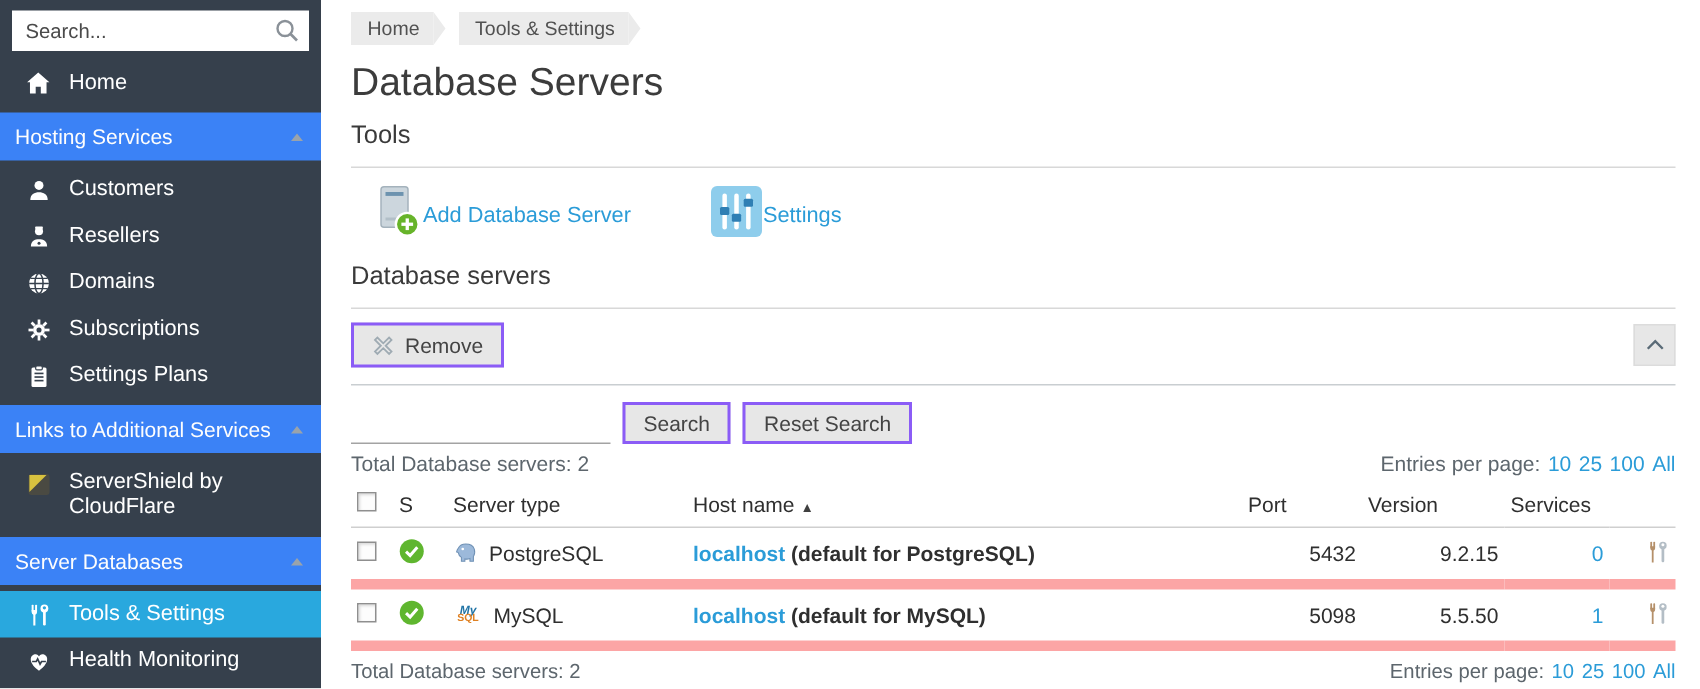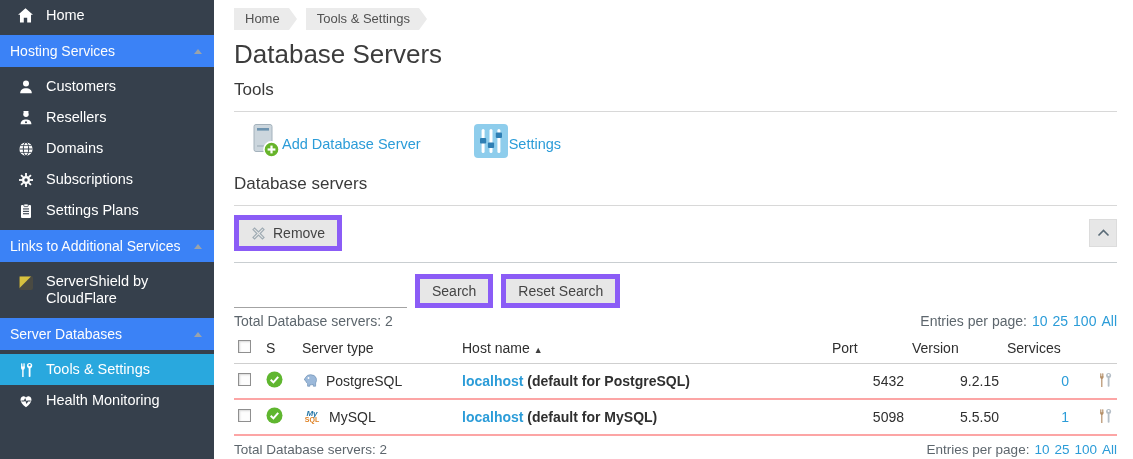--- a/index.html
+++ b/index.html
@@ -32,55 +32,62 @@
   .page-title { font-size:26px; font-weight:400; color:#3c3c3c; margin:9px 0 4px 0; }
 
   .sec-head { font-size:17px; font-weight:400; color:#3a3a3a; padding-bottom:11px; border-bottom:1px solid #d8d8d8; margin-top:10px; }
 
   .tools-row { display:flex; gap:52px; padding:11px 0 8px 12px; }
   .tool-item { display:flex; flex-direction:row; align-items:center; cursor:pointer; min-width:120px; }
   .tool-item .big-ic { width:36px; height:36px; margin-bottom:5px; }
   .tool-label { color:#2b9cd8; font-size:14.5px; }
 
   .toolbar { display:flex; align-items:center; margin-top:9px; }
-  .btn { display:inline-flex; align-items:center; gap:7px; background:#e7e7e7; border:5px solid #8b5cf6; color:#444; font-size:14px; padding:5px 12px; cursor:pointer; font-family:"Liberation Sans",sans-serif; }
+  .btn { display:inline-flex; align-items:center; gap:7px; background:#e7e7e7; border:2px solid #8b5cf6; color:#444; font-size:14px; padding:5px 12px; cursor:pointer; font-family:"Liberation Sans",sans-serif; }
   .collapse-btn { margin-left:auto; width:28px; height:28px; background:#e7e7e7; border:1px solid #dcdcdc; display:flex; align-items:center; justify-content:center; cursor:pointer; }
   .tb-divider { border-bottom:1px solid #c9ced1; margin-top:11px; }
 
   .search-row { display:flex; align-items:flex-end; margin-top:11px; }
   .list-search { width:173px; border:none; border-bottom:1px solid #a3a3a3; outline:none; height:24px; font-size:14px; padding:2px 4px; font-family:"Liberation Sans",sans-serif; margin-right:8px; }
   .search-row .btn { padding:4px 12px; margin-right:8px; }
 
   .meta-row { display:flex; justify-content:space-between; align-items:center; font-size:14px; color:#5d666d; margin-top:5px; }
   .entries { display:flex; gap:5px; align-items:center; }
   a.lnk { color:#2b9cd8; text-decoration:none; cursor:pointer; }
 
   table.servers { width:100%; border-collapse:collapse; font-size:14px; color:#2f2f2f; margin-top:4px; }
   table.servers th { font-weight:400; text-align:left; padding:7px 4px 7px 4px; border-bottom:1px solid #cfcfcf; white-space:nowrap; }
-  table.servers td { padding:7px 4px; border-bottom:2px solid #fca5a5; vertical-align:middle; }
+  table.servers td { padding:7px 4px; border-bottom:7px solid #fca5a5; vertical-align:middle; }
   .col-cb { width:28px; } .col-s { width:36px; } .col-type { width:160px; }
   .col-port { width:80px; text-align:right; } .col-ver { width:95px; text-align:right; }
   .col-db { width:70px; text-align:right; } .col-act { width:44px; text-align:right; }
   th.r, td.r { text-align:right; }
   .cb { width:13px; height:13px; border:1px solid #8f8f8f; background:#fdfdfd; box-shadow:inset 1px 1px 2px rgba(0,0,0,.15); display:inline-block; cursor:pointer; }
   .type-cell { display:flex; align-items:center; gap:7px; }
   .host-cell { font-weight:700; }
   .host-cell a.lnk { font-weight:700; }
   .sort-asc { font-size:9px; color:#3f3f3f; margin-left:4px; }
   .mysql-logo { width:20px; text-align:center; line-height:6.5px; font-weight:700; font-style:italic; }
   .mysql-logo .t { color:#2174a6; font-size:8px; display:block; }
   .mysql-logo .b { color:#df8123; font-size:7px; display:block; font-style:normal; }
   .footer-row { display:flex; justify-content:space-between; align-items:center; font-size:13.5px; color:#5d666d; padding:6px 0 0 0; }
 </style>
 </head>
 <body>
 
 <div class="app">
 
   <aside class="sidebar">
+    <div class="search-wrap">
+      <input type="text" placeholder="Search..." style="">
+      <svg class="mag" viewBox="0 0 17 17">
+        <circle cx="7" cy="7" r="5" fill="none" stroke="#8a9198" stroke-width="1.6"></circle>
+        <line x1="10.7" y1="10.7" x2="15" y2="15" stroke="#8a9198" stroke-width="1.8"></line>
+      </svg>
+    </div>
 
     <div class="side-item">
       <span class="ic">
         <svg width="17" height="17" viewBox="0 0 16 16">
             <path fill="#fff" d="M8 1.2 15 7.4 13.2 7.4 13.2 14.5 9.6 14.5 9.6 10.2 6.4 10.2 6.4 14.5 2.8 14.5 2.8 7.4 1 7.4Z"></path>
           </svg>
       </span>
       <span>Home</span>
     </div>
 

